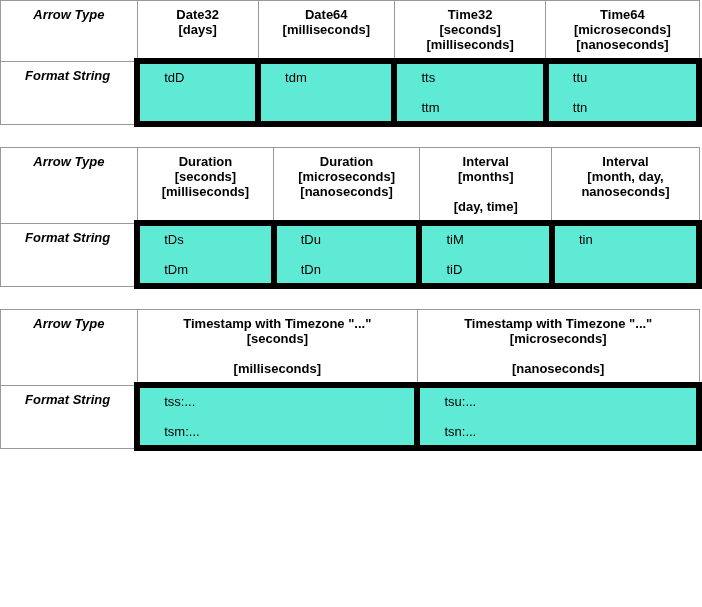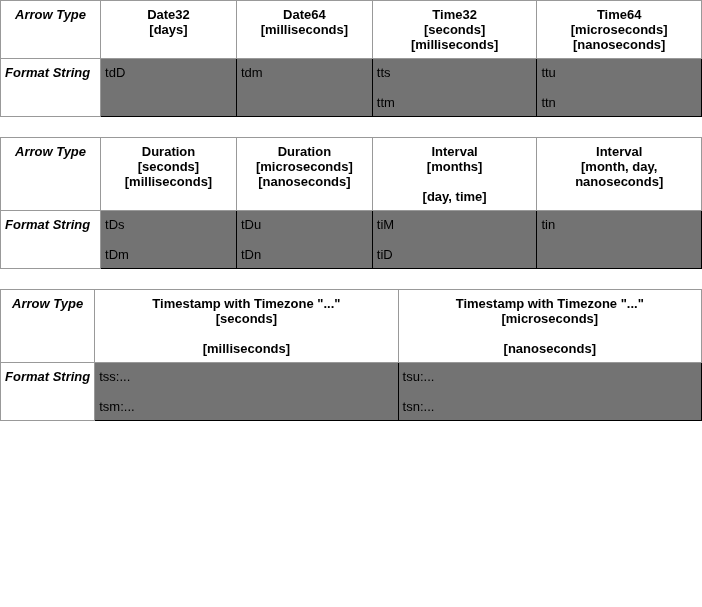--- a/index.html
+++ b/index.html
@@ -16,35 +16,35 @@
     .main-container {
       width: 702px;
       padding: 0;
     }
     table {
       width: 100%;
       border-collapse: collapse;
     }
     td, th {
       border: 1px solid #999;
-      padding: 6px 4px;
+      padding: 6px 24px;
       vertical-align: top;
     }
     .label-cell {
       font-style: italic;
       font-weight: bold;
       background: #fff;
       border: 1px solid #999;
       white-space: nowrap;
       min-width: 90px;
       width: 90px;
     }
     .data-cell {
-      background: #737373;
-      border: 1px solid #000000;
+      background: #5eead4;
+      border: 6px solid #000000;
     }
     .header-row-cell {
       background: #fff;
       font-weight: bold;
       border: 1px solid #999;
       text-align: center;
     }
   </style>
 </head>
 <body>

